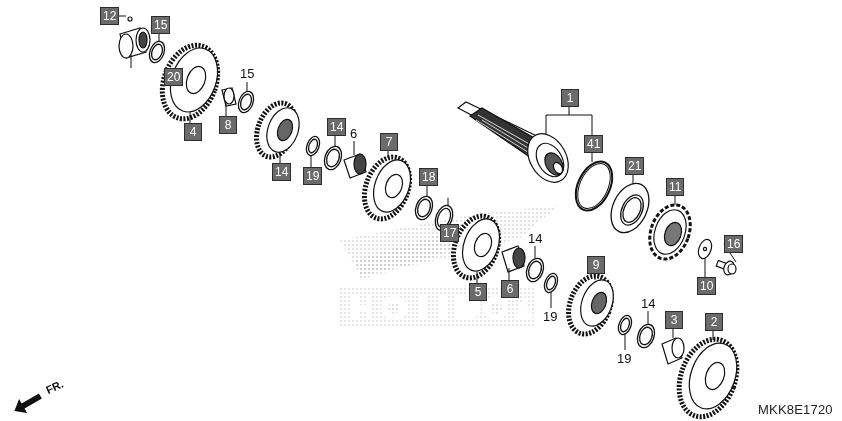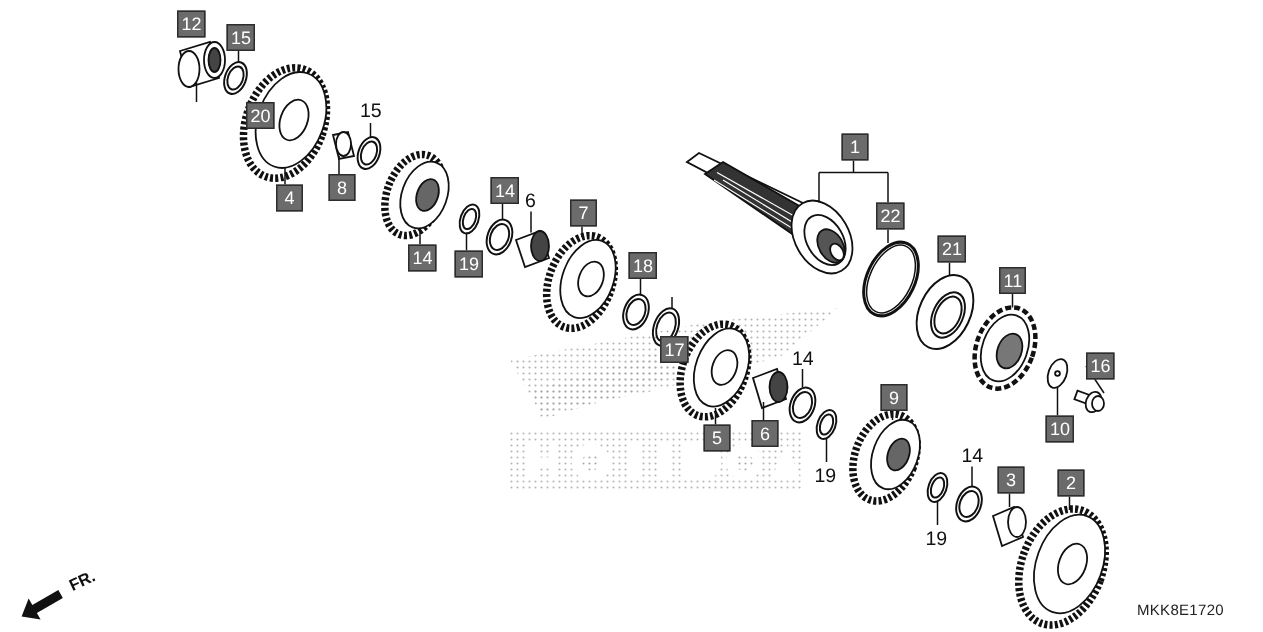--- a/index.html
+++ b/index.html
@@ -1,20 +1,20 @@
 <!DOCTYPE html>
 <html><head>
 <meta charset="utf-8">
 <style>
   html,body{margin:0;padding:0;background:#ffffff;}
   body{width:842px;height:421px;position:relative;overflow:hidden;font-family:"Liberation Sans",sans-serif;}
   #stage{position:absolute;left:0;top:0;width:842px;height:421px;}
   .lbl-box{position:absolute;height:18px;min-width:18px;padding:0 2px;box-sizing:border-box;background:#6b6b6b;border:1px solid #2d2d2d;color:#ffffff;font-size:12px;line-height:16px;text-align:center;}
   .lbl-plain{position:absolute;color:#111111;font-size:13px;line-height:14px;}
-  .code{position:absolute;left:758px;top:402px;font-size:10px;color:#222;letter-spacing:0.2px;}
+  .code{position:absolute;left:758px;top:402px;font-size:13px;color:#222;letter-spacing:0.2px;}
   .fr{position:absolute;left:10px;top:378px;width:60px;height:36px;}
 </style>
 </head>
 <body>
 
 <svg id="stage" viewBox="0 0 842 421" width="842" height="421" xmlns="http://www.w3.org/2000/svg">
   <defs>
     <pattern id="dots" width="4" height="4" patternUnits="userSpaceOnUse">
       <circle cx="1" cy="1" r="0.7" fill="#a9a9a9"></circle>
     </pattern>
@@ -178,35 +178,35 @@
     <line x1="535" y1="246" x2="535" y2="258"></line>
     <line x1="595" y1="274" x2="595" y2="280"></line>
     <line x1="551" y1="308" x2="551" y2="292"></line>
     <line x1="648" y1="311" x2="648" y2="324"></line>
     <line x1="625" y1="350" x2="625" y2="334"></line>
     <line x1="673" y1="329" x2="673" y2="338"></line>
     <line x1="713" y1="331" x2="713" y2="340"></line>
   </g>
 </svg>
 
-<div class="lbl-box" style="left:100px;top:7px;margin-left:18px;">12</div>
+<div class="lbl-box" style="left:100px;top:7px;">12</div>
 <div class="lbl-box" style="left:151px;top:16px;">15</div>
 <div class="lbl-box" style="left:122px;top:68px;margin-left:42px;">20</div>
 <div class="lbl-box" style="left:184px;top:123px;">4</div>
 <div class="lbl-box" style="left:219px;top:116px;">8</div>
 <div class="lbl-plain" style="left:240px;top:67px;">15</div>
 <div class="lbl-box" style="left:272px;top:163px;">14</div>
 <div class="lbl-box" style="left:303px;top:167px;">19</div>
 <div class="lbl-box" style="left:327px;top:118px;">14</div>
 <div class="lbl-plain" style="left:350px;top:127px;">6</div>
 <div class="lbl-box" style="left:380px;top:133px;">7</div>
 <div class="lbl-box" style="left:419px;top:168px;">18</div>
 <div class="lbl-box" style="left:440px;top:180px;margin-top:44px;">17</div>
 <div class="lbl-box" style="left:561px;top:89px;">1</div>
-<div class="lbl-box" style="left:584px;top:135px;">22</div>
+<div class="lbl-box" style="left:584px;top:135px;">41</div>
 <div class="lbl-box" style="left:625px;top:157px;">21</div>
 <div class="lbl-box" style="left:666px;top:178px;">11</div>
 <div class="lbl-box" style="left:724px;top:235px;">16</div>
 <div class="lbl-box" style="left:697px;top:277px;">10</div>
 <div class="lbl-box" style="left:469px;top:283px;">5</div>
 <div class="lbl-box" style="left:501px;top:280px;">6</div>
 <div class="lbl-plain" style="left:528px;top:232px;">14</div>
 <div class="lbl-box" style="left:587px;top:256px;">9</div>
 <div class="lbl-plain" style="left:543px;top:310px;">19</div>
 <div class="lbl-plain" style="left:641px;top:297px;">14</div>

